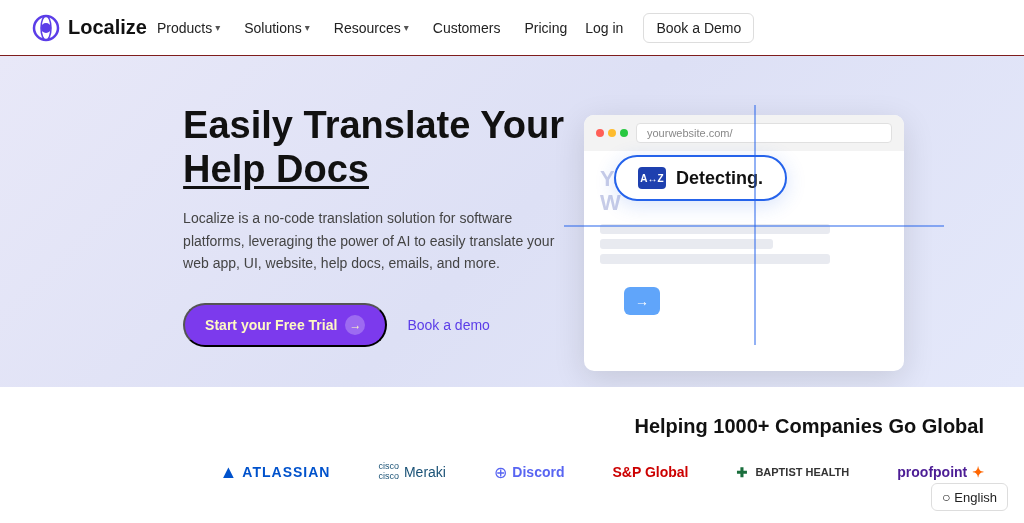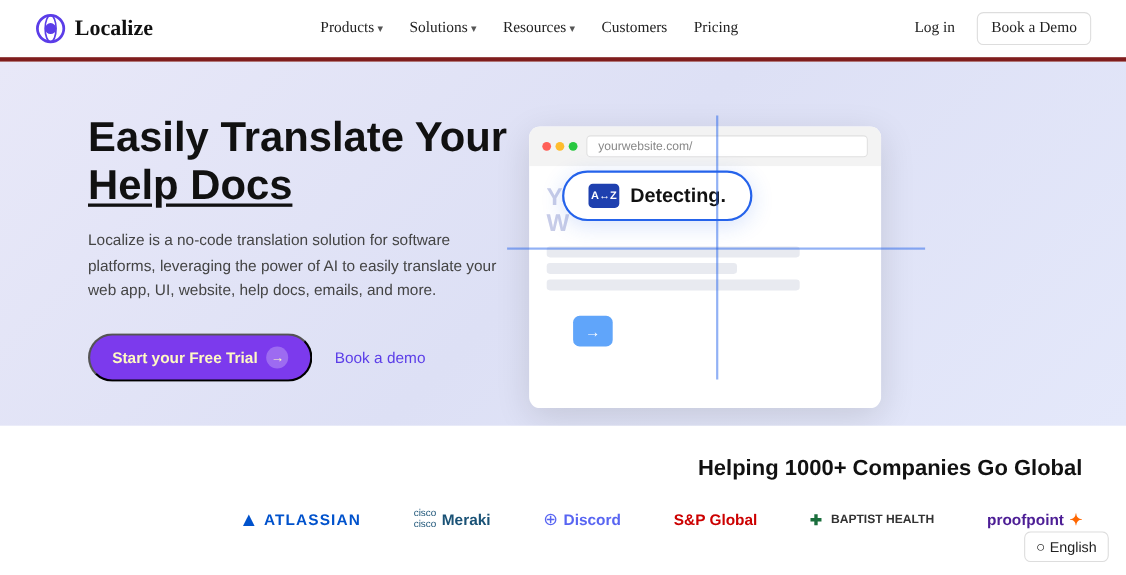--- a/index.html
+++ b/index.html
@@ -1,22 +1,22 @@
 <!DOCTYPE html>
 <html><head>
   <meta charset="utf-8">
   <style>
     * { margin: 0; padding: 0; box-sizing: border-box; }
     body { font-family: -apple-system, BlinkMacSystemFont, 'Segoe UI', sans-serif; width: 1024px; height: 523px; overflow: hidden; background: #fff; }
 
     
     nav {
-      display: flex; align-items: center; justify-content: space-between;
+      display: flex; align-items: center; 
       padding: 0 32px; height: 56px; background: #fff;
-      border-bottom: 4px solid #7f1d1d; position: relative; z-index: 10; font-family: Liberation Serif, serif;
+      border-bottom: 1px solid #7f1d1d; position: relative; z-index: 10;
     }
     .nav-logo { display: flex; align-items: center; gap: 8px; text-decoration: none; }
     .nav-logo-icon { width: 28px; height: 28px; }
     .nav-logo-text { font-size: 20px; font-weight: 700; color: #111; }
     .nav-links { display: flex; align-items: center; gap: 4px; }
     .nav-link {
       display: flex; align-items: center; gap: 3px;
       padding: 6px 10px; font-size: 14px; color: #222; cursor: pointer;
       border-radius: 4px; text-decoration: none; white-space: nowrap;
     }
@@ -26,21 +26,21 @@
     .nav-demo { font-size: 14px; color: #222; cursor: pointer; padding: 6px 12px; border: 1px solid #ddd; border-radius: 6px; }
     .nav-try {
       font-size: 14px; color: #fff; background: #5b3de8; padding: 8px 18px;
       border-radius: 24px; cursor: pointer; white-space: nowrap; font-weight: 500;
     }
 
     
     .hero {
       background: linear-gradient(135deg, #e8e8f8 0%, #dde0f5 50%, #e4e8fa 100%);
       padding: 48px 80px 40px 80px;
-      display: flex; align-items: center; justify-content: flex-start;
+      display: flex; align-items: center; justify-content: flex-end;
       min-height: 310px; position: relative; overflow: hidden;
     }
     .hero-left { max-width: 460px; }
     .hero-title { font-size: 38px; font-weight: 800; color: #111; line-height: 1.15; margin-bottom: 16px; }
     .hero-title-underline { text-decoration: underline; text-underline-offset: 4px; }
     .hero-desc { font-size: 14px; color: #444; line-height: 1.6; margin-bottom: 28px; max-width: 380px; }
     .hero-actions { display: flex; align-items: center; gap: 20px; }
     .hero-cta {
       display: flex; align-items: center; gap: 8px;
       background: #7c3aed; color: #fef9c3; padding: 10px 20px;
@@ -118,21 +118,21 @@
 
     
     .logos-section {
       background: #fff; padding: 28px 40px 20px;
       display: flex; flex-direction: column; align-items: flex-end;
     }
     .logos-title { font-size: 20px; font-weight: 800; color: #111; margin-bottom: 24px; }
     .logos-row { display: flex; align-items: center; justify-content: center; gap: 48px; flex-wrap: wrap; }
     .logo-item { display: flex; align-items: center; gap: 5px; }
     .logo-atlassian { font-size: 14px; font-weight: 800; color: #0052cc; letter-spacing: 1px; }
-    .logo-meraki { font-size: 14px; font-weight: 700; color: #1a5276; }
+    .logo-meraki { font-size: 14px; font-weight: 400; color: #1a5276; }
     .logo-cisco { font-size: 9px; color: #1a5276; line-height: 1.1; }
     .logo-discord { font-size: 14px; font-weight: 800; color: #5865f2; }
     .logo-discord-icon { font-size: 16px; color: #5865f2; }
     .logo-baptist { font-size: 11px; font-weight: 600; color: #333; }
     .logo-proofpoint { font-size: 14px; font-weight: 700; color: #4c1d95; }
 
     
     .lang-selector {
       position: fixed; bottom: 12px; right: 16px;
       display: flex; align-items: center; gap: 4px;

